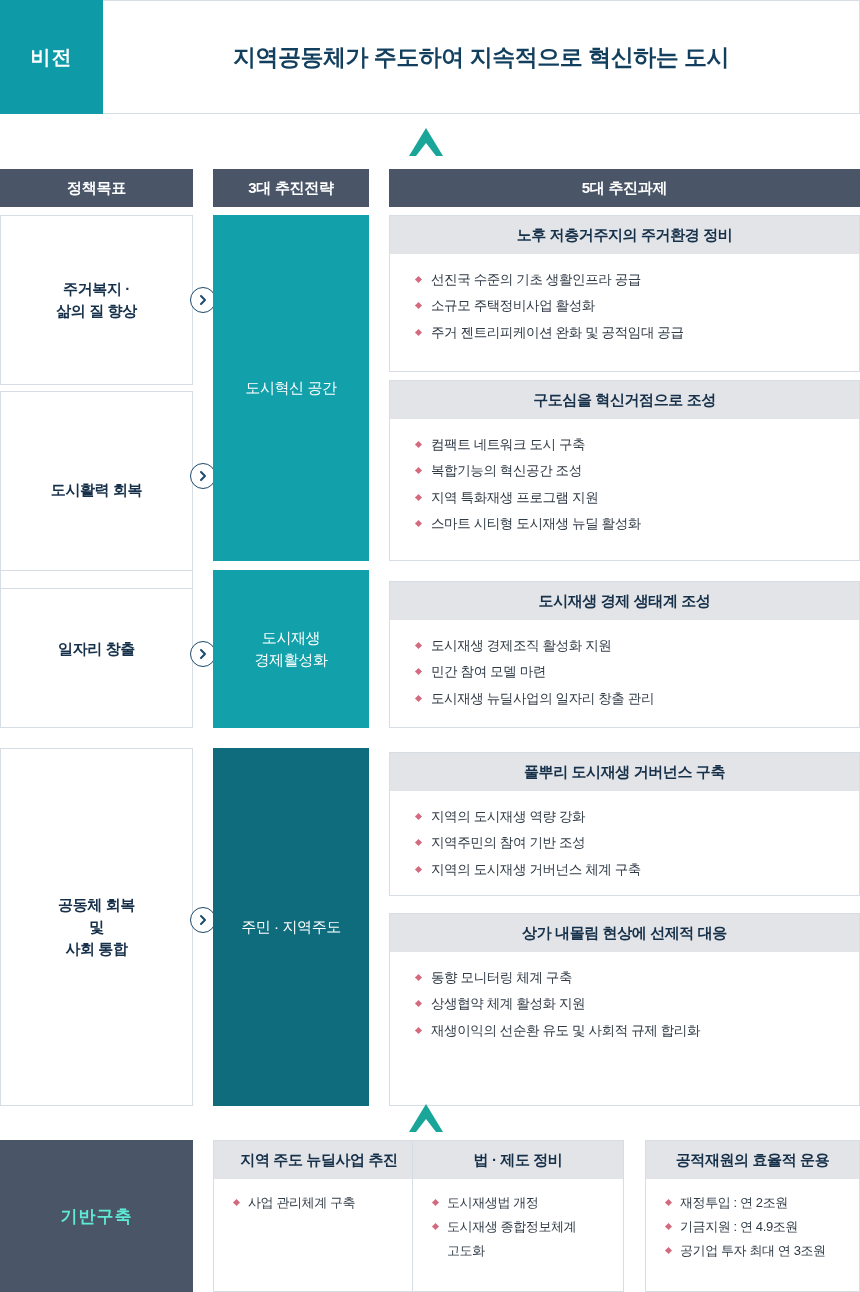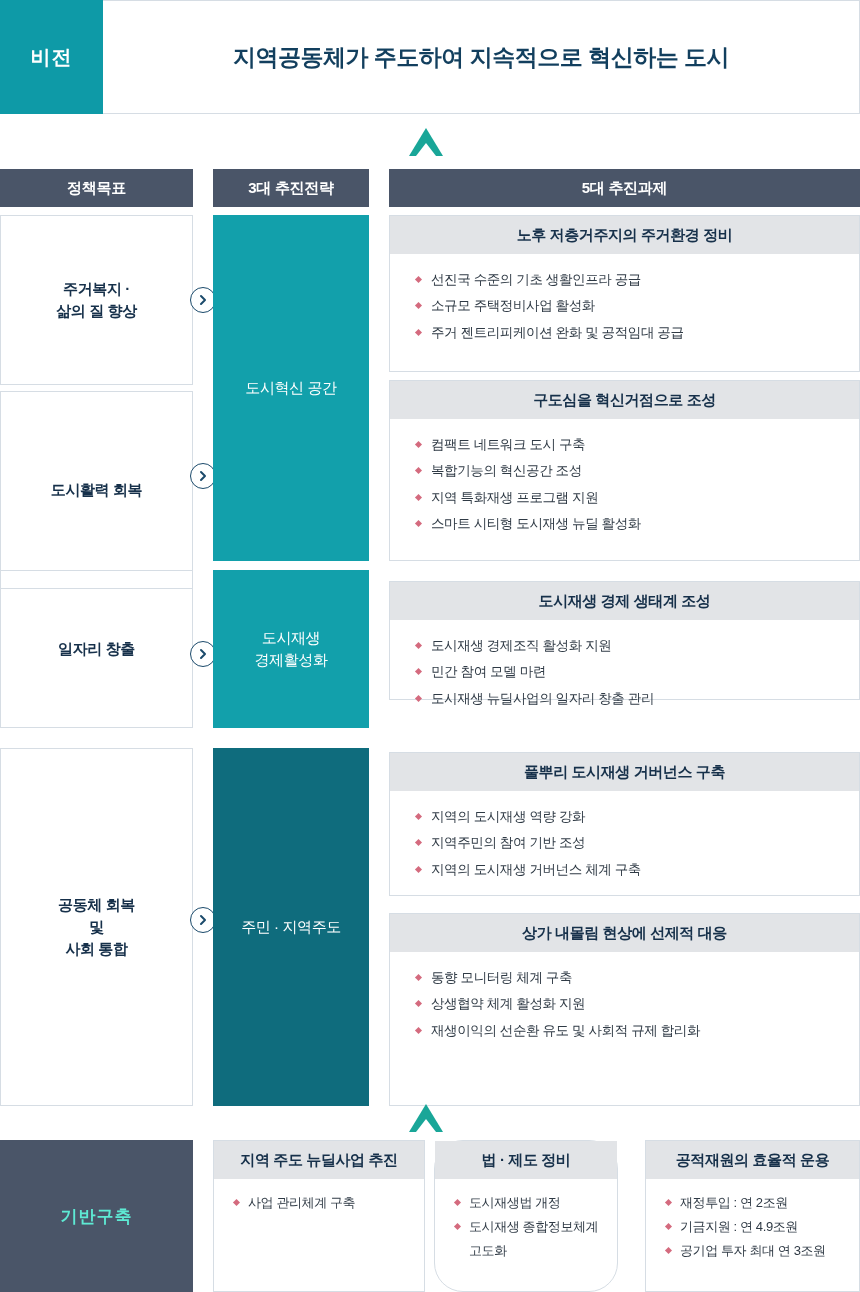--- a/index.html
+++ b/index.html
@@ -274,21 +274,21 @@
 <div class="task" style="top:380px; height:181px;">
   <div class="task-title">구도심을 혁신거점으로 조성</div>
   <ul class="task-list">
     <li>컴팩트 네트워크 도시 구축</li>
     <li>복합기능의 혁신공간 조성</li>
     <li>지역 특화재생 프로그램 지원</li>
     <li>스마트 시티형 도시재생 뉴딜 활성화</li>
   </ul>
 </div>
 
-<div class="task" style="top:581px; height:119px;">
+<div class="task" style="top:581px; height:147px;">
   <div class="task-title">도시재생 경제 생태계 조성</div>
   <ul class="task-list">
     <li>도시재생 경제조직 활성화 지원</li>
     <li>민간 참여 모델 마련</li>
     <li>도시재생 뉴딜사업의 일자리 창출 관리</li>
   </ul>
 </div>
 
 <div class="task" style="top:752px; height:144px;">
   <div class="task-title">풀뿌리 도시재생 거버넌스 구축</div>
@@ -313,21 +313,21 @@
 
 <div class="found-label">기반구축</div>
 
 <div class="found-box" style="left:213px; width:212px;">
   <div class="found-title">지역 주도 뉴딜사업 추진</div>
   <ul class="found-list">
     <li>사업 관리체계 구축</li>
   </ul>
 </div>
 
-<div class="found-box" style="left:434px; width:184px;border-radius:29px;">
+<div class="found-box" style="left:412px; width:212px;">
   <div class="found-title">법 · 제도 정비</div>
   <ul class="found-list">
     <li>도시재생법 개정</li>
     <li style="white-space:pre-line;">도시재생 종합정보체계
 고도화</li>
   </ul>
 </div>
 
 <div class="found-box" style="left:645px; width:215px;">
   <div class="found-title">공적재원의 효율적 운용</div>

